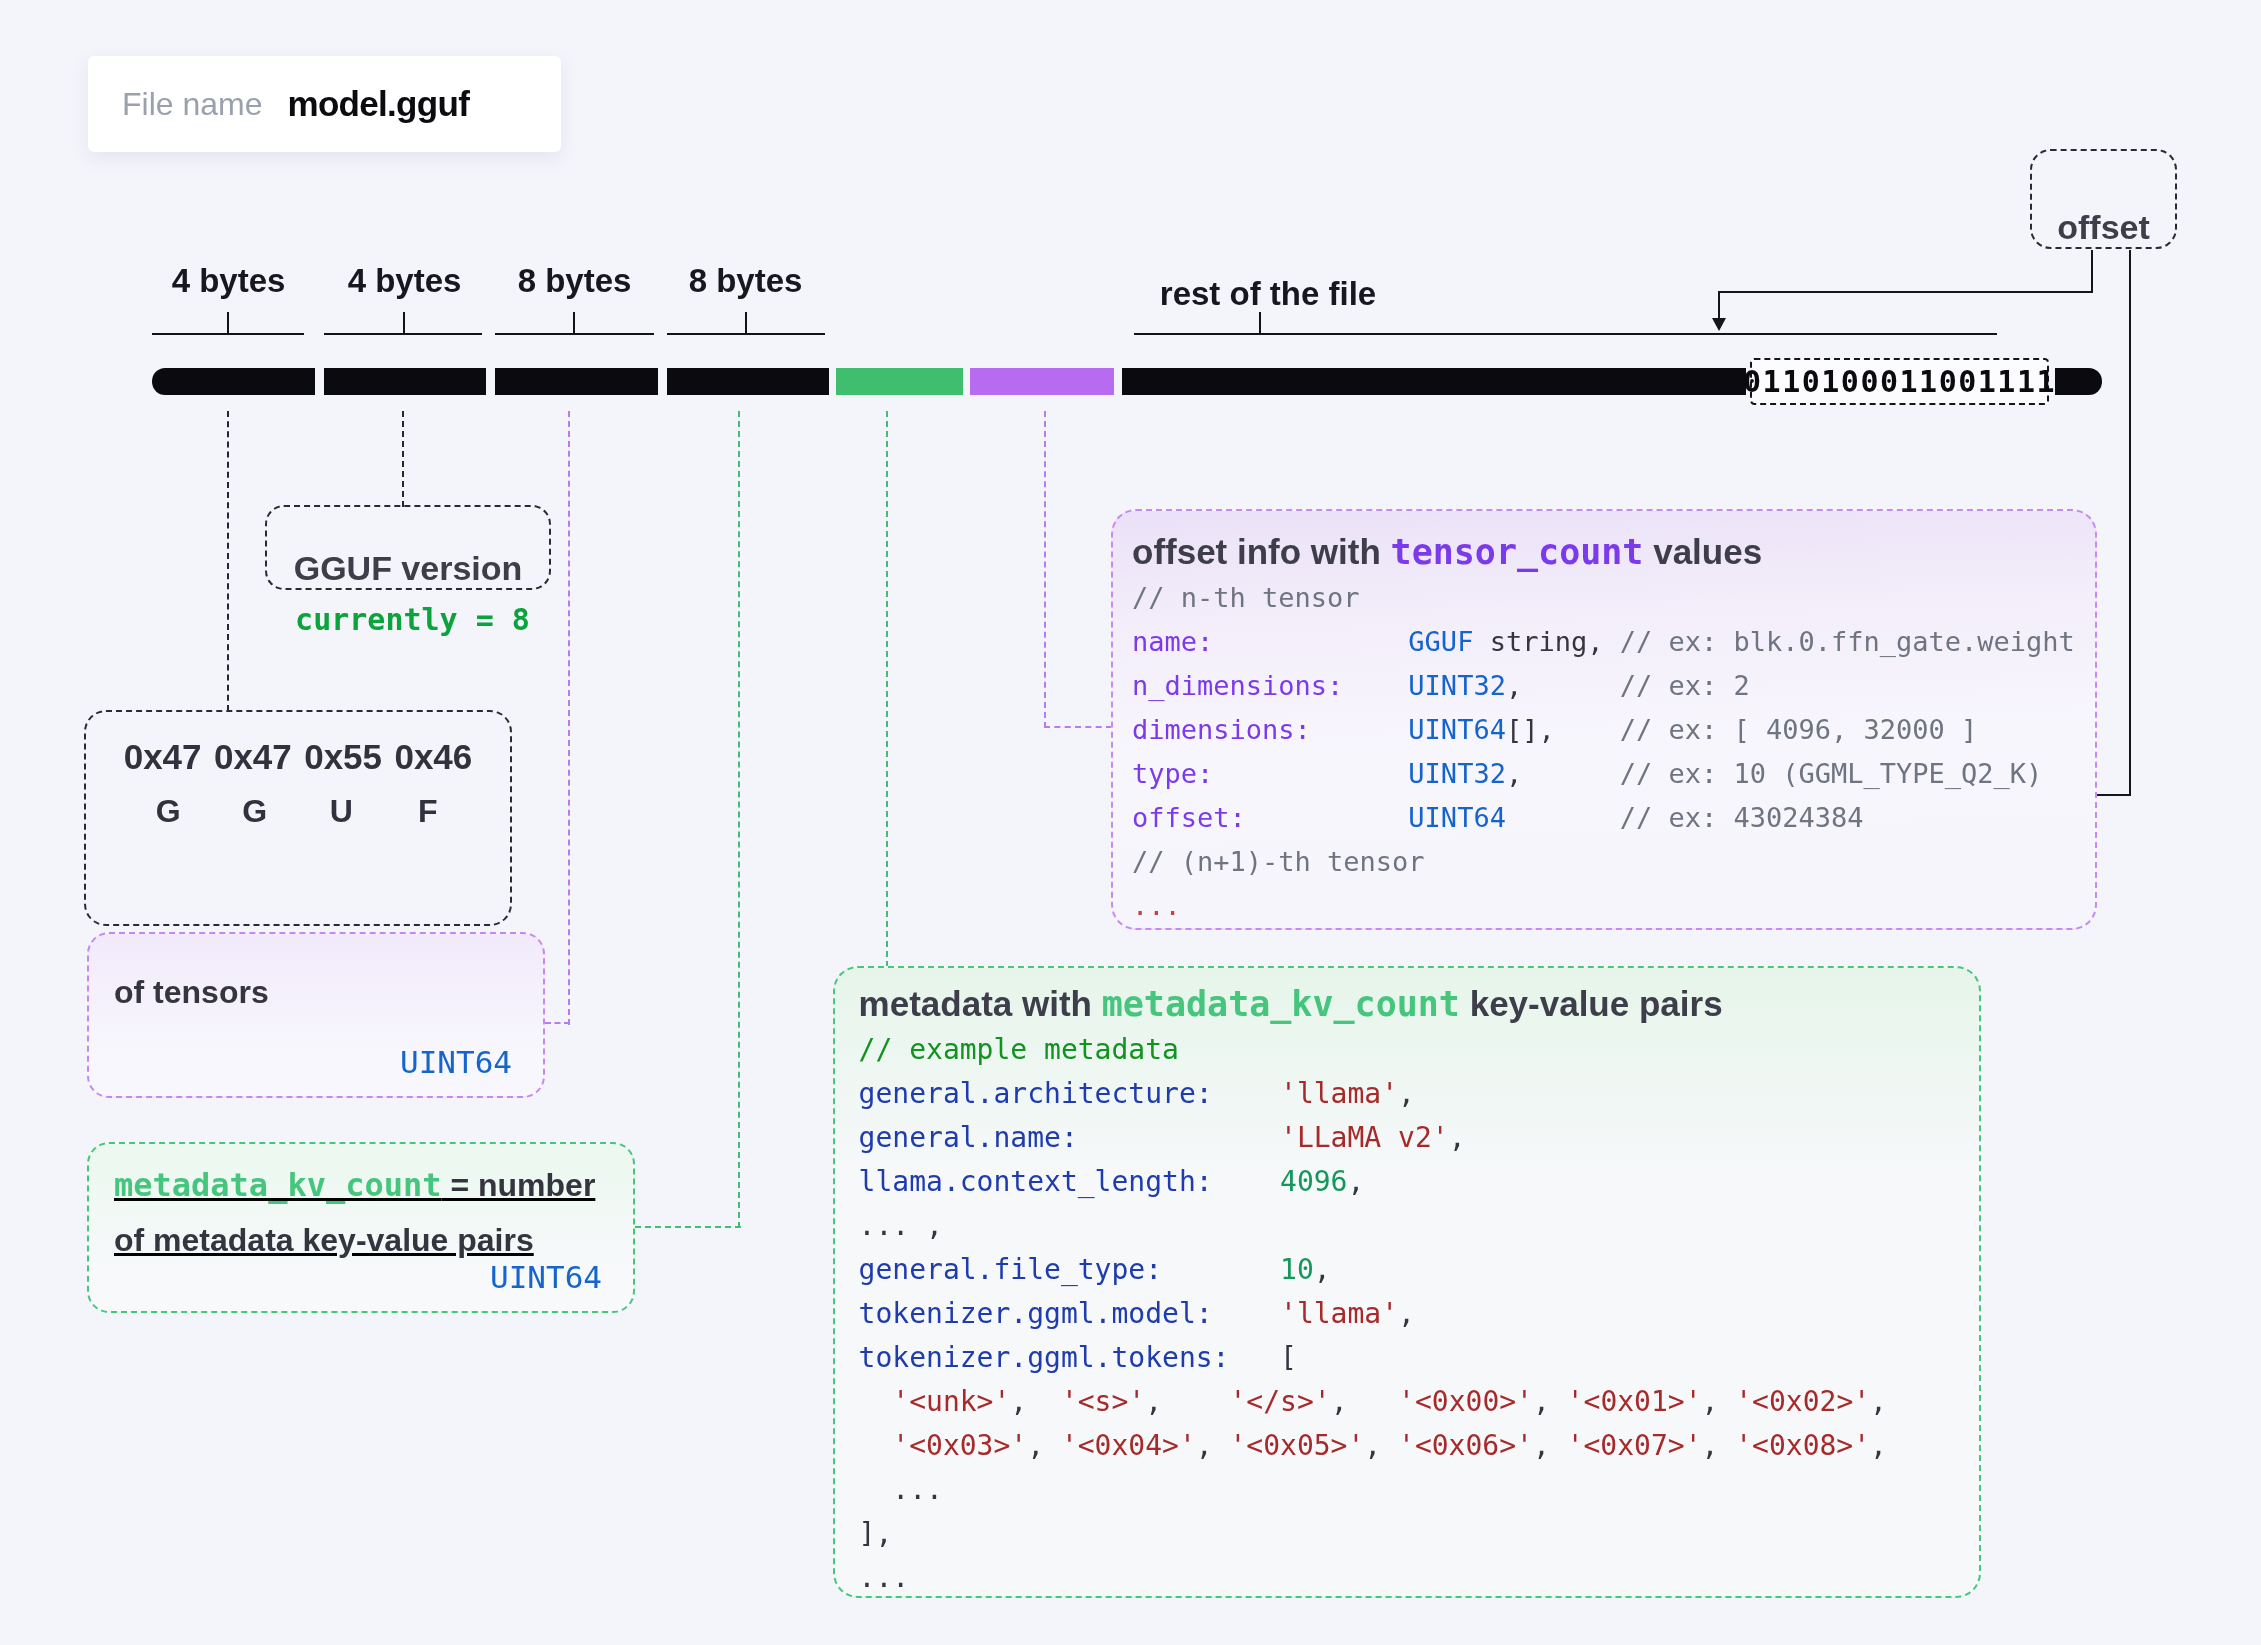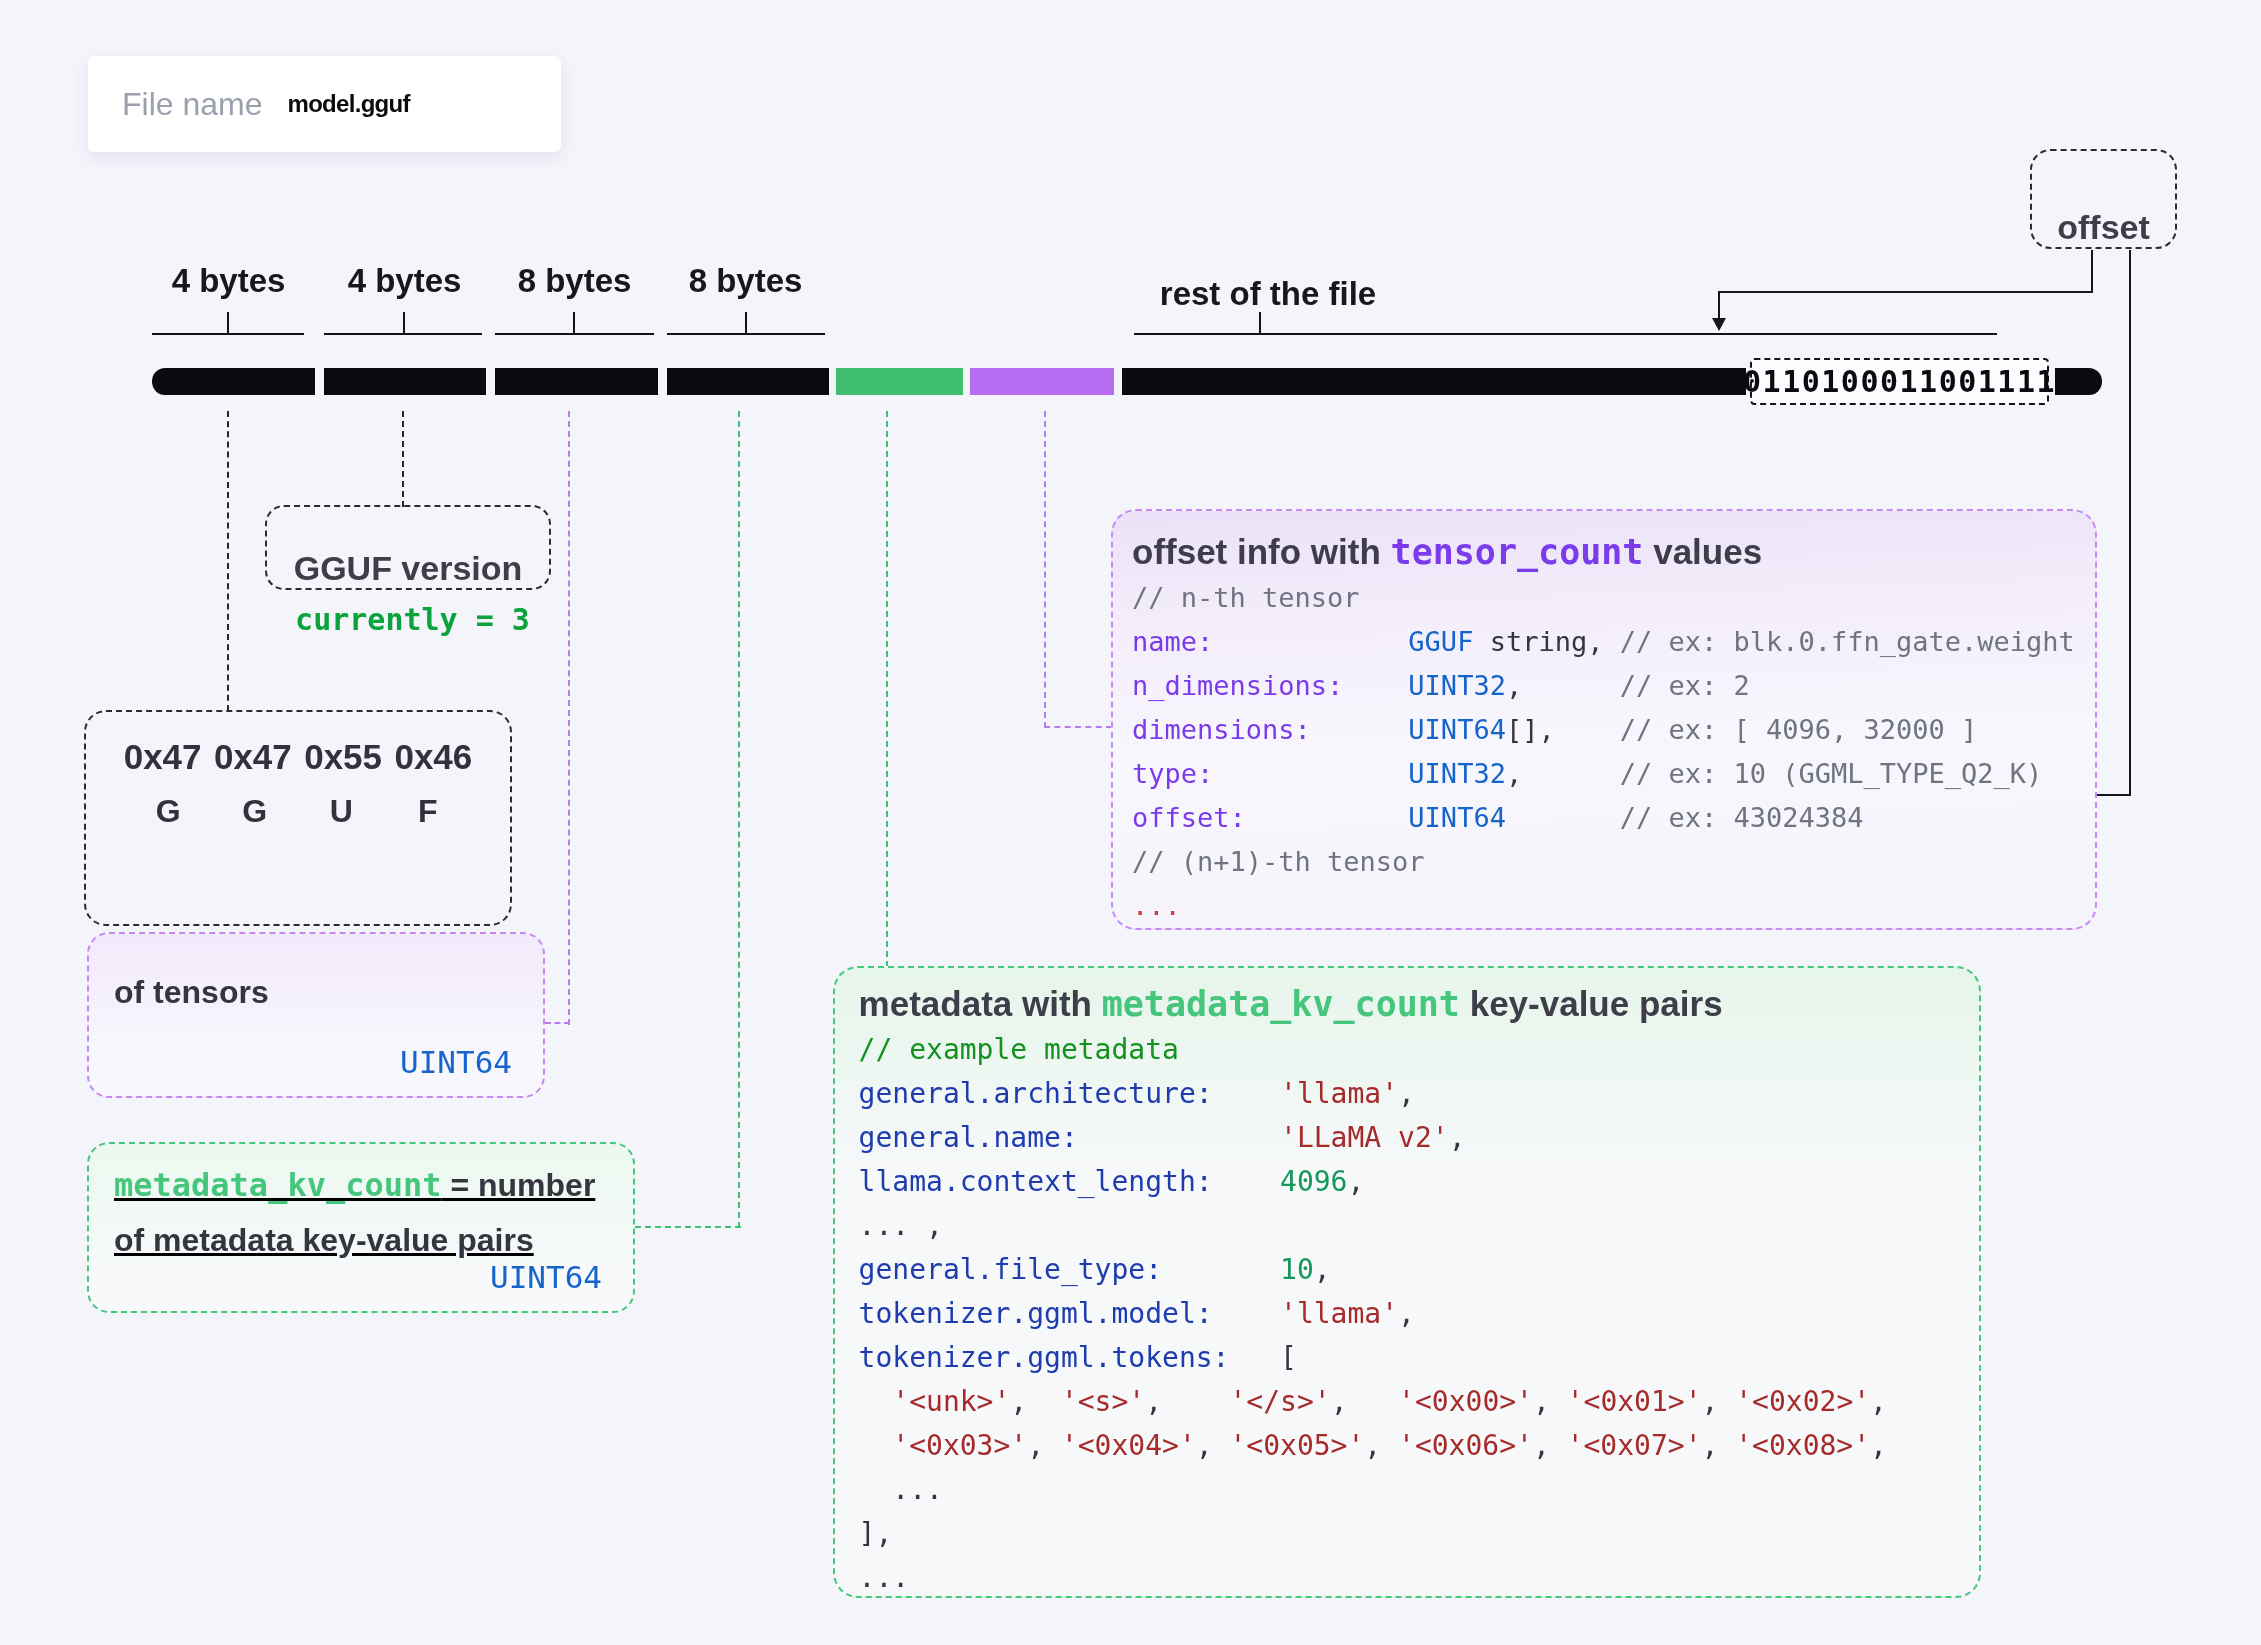--- a/index.html
+++ b/index.html
@@ -5,21 +5,21 @@
   html,body{margin:0;padding:0;background:#f4f4fb;}
   #canvas{position:relative;width:2261px;height:1646px;background:#f4f4fb;overflow:hidden;
           font-family:"Liberation Sans",sans-serif;}
   .abs{position:absolute;}
   .mono{font-family:"DejaVu Sans Mono",monospace;}
 
   
   .pill{left:88px;top:56px;width:473px;height:96px;background:#ffffff;border-radius:6px;
         box-shadow:0 5.9px 17.7px rgba(50,50,110,.08);display:flex;align-items:center;gap:25px;padding-left:34px;box-sizing:border-box;}
   .pill .lbl{font-size:32px;color:#9aa1ad;}
-  .pill .val{font-size:24px;font-weight:700;color:#0b0b10;letter-spacing:-0.7px;}
+  .pill .val{font-size:35px;font-weight:700;color:#0b0b10;letter-spacing:-0.7px;}
 
   
   .dbox{border:2.6px dashed #2a2a33;border-radius:20.6px;box-sizing:border-box;}
   .center{display:flex;align-items:flex-end;justify-content:center;}
   .boxtitle{font-size:34px;font-weight:700;color:#3e3e4a;}
 
   
   .bytelabel{font-size:33px;font-weight:700;color:#17171f;text-align:center;width:177px;}
   .hline{background:#121218;height:2.2px;}
   .vline{background:#121218;width:2.2px;}
@@ -131,21 +131,21 @@
   <div class="abs sline" style="left:1718px;top:291px;width:375px;height:2.2px;"></div>
   <div class="abs sline" style="left:1718px;top:291px;width:2.2px;height:29.4px;"></div>
   <div class="abs arrow-down" style="left:1712px;top:318px;"></div>
   <div class="abs sline" style="left:2129px;top:250px;width:2.2px;height:546px;"></div>
   <div class="abs sline" style="left:1848px;top:794px;width:283px;height:2.2px;"></div>
   <div class="abs arrow-left" style="left:1836px;top:788px;"></div>
 
   <div class="abs dbox center" style="left:265px;top:505px;width:286px;height:85px;border-radius:19px;">
     <span class="boxtitle">GGUF version</span>
   </div>
-  <div class="abs currently mono" style="left:275px;top:602px;width:275px;">currently = 3</div>
+  <div class="abs currently mono" style="left:275px;top:602px;width:275px;">currently = 8</div>
 
   <div class="abs dbox" style="left:84px;top:710px;width:428px;height:216px;border-radius:22px;padding-top:25px;">
     <div class="magic-grid">
       <div>0x47</div>
       <div>0x47</div>
       <div>0x55</div>
       <div>0x46</div>
     </div>
     <div class="magic-grid letters">
       <div>G</div>

